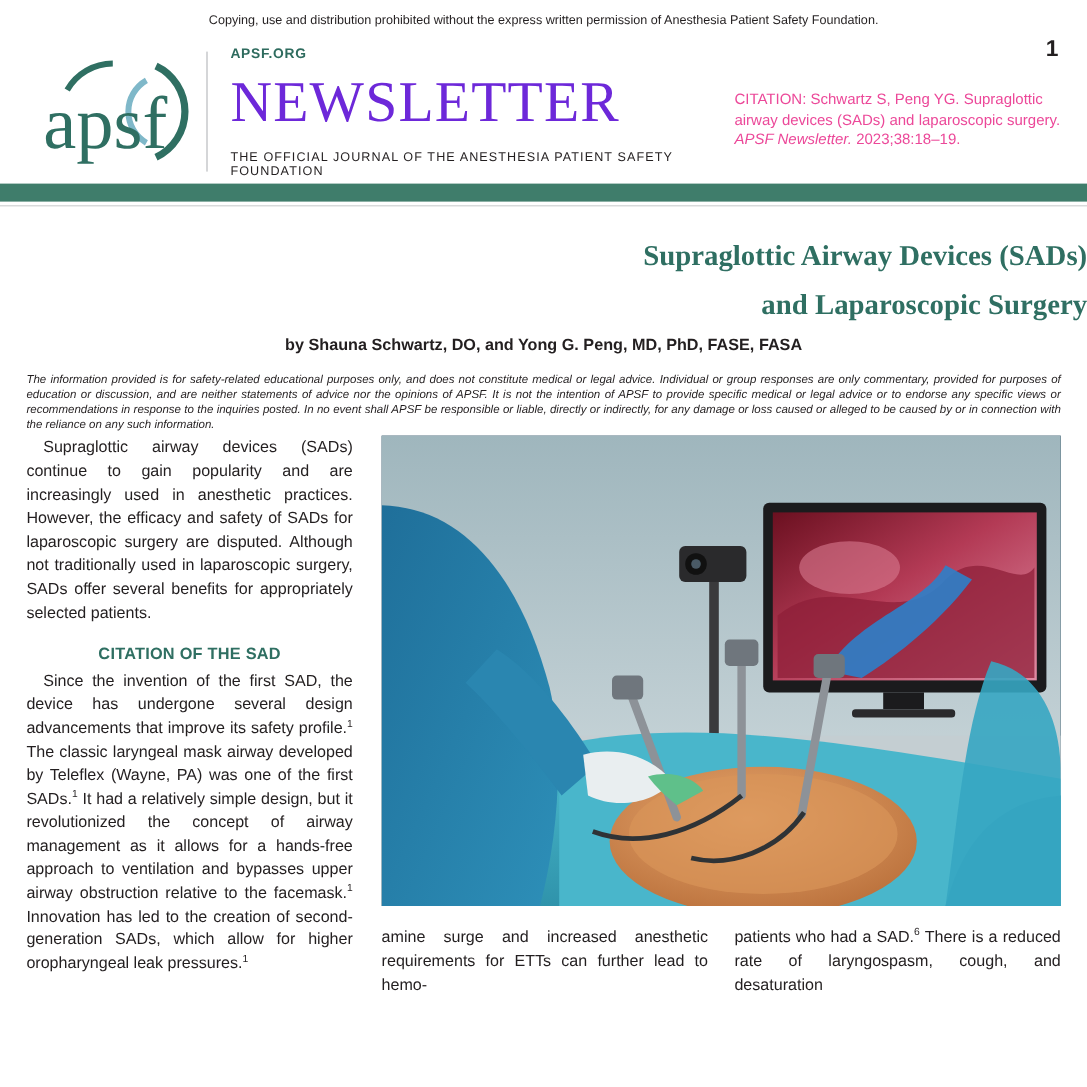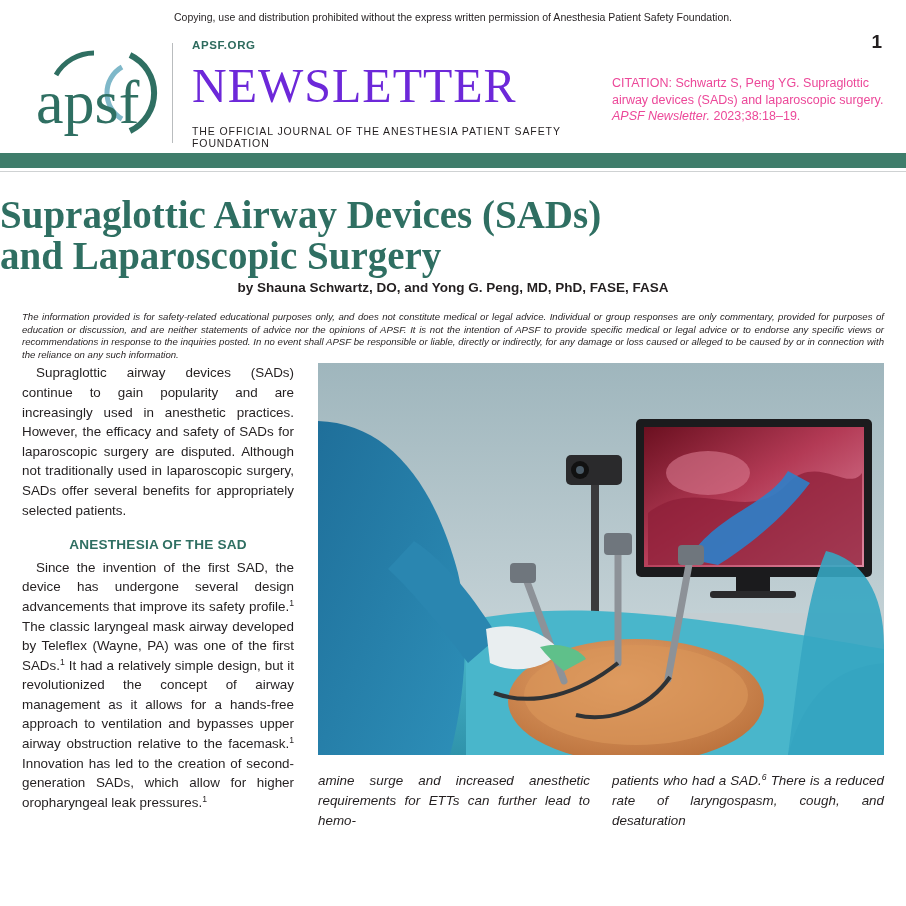--- a/index.html
+++ b/index.html
@@ -105,23 +105,23 @@
   .greenbar-rule {
     height: 1px;
     background: #cfd2d3;
     margin-top: 3px;
   }
 
   
   .article-title {
     font-family: "Liberation Serif", serif;
     font-weight: bold;
-    font-size: 39px;
+    font-size: 24px;
     line-height: 41px;
-    text-align: left;
+    text-align: right;
     color: #2f6f62;
     margin-top: 22px;
   }
   .byline {
     text-align: center;
     font-size: 13.5px;
     font-weight: bold;
     color: #231f20;
     margin-top: 4px;
   }
@@ -176,21 +176,20 @@
   .photo svg { display: block; }
 
   
   .bottom-cols {
     position: absolute;
     left: 318px;
     top: 408px;
     width: 566px;
     display: flex;
     gap: 22px;
-    font-style: italic;
   }
   .bcol {
     width: 272px;
     font-size: 13.4px;
     line-height: 19.6px;
     color: #231f20;
     text-align: justify;
   }
   .bcol p { margin: 0; }
 </style>
@@ -240,21 +239,21 @@
   <div>and Laparoscopic Surgery</div>
 </div>
 <div class="byline">by Shauna Schwartz, DO, and Yong G. Peng, MD, PhD, FASE, FASA</div>
 <div class="disclaimer">The information provided is for safety-related educational purposes only, and does not constitute medical or legal advice. Individual or group responses are only commentary, provided for purposes of education or discussion, and are neither statements of advice nor the opinions of APSF. It is not the intention of APSF to provide specific medical or legal advice or to endorse any specific views or recommendations in response to the inquiries posted. In no event shall APSF be responsible or liable, directly or indirectly, for any damage or loss caused or alleged to be caused by or in connection with the reliance on any such information.</div>
 
 <div class="body-area">
 
   <div class="col-left">
     <p class="indent">Supraglottic airway devices (SADs) continue to gain popularity and are increasingly used in anesthetic practices. However, the efficacy and safety of SADs for laparoscopic surgery are disputed. Although not traditionally used in laparoscopic surgery, SADs offer several benefits for appropriately selected patients.</p>
 
-    <div class="section-head">ANESTHESIA OF THE SAD</div>
+    <div class="section-head">CITATION OF THE SAD</div>
 
     <p class="indent">
       <span>Since the invention of the first SAD, the device has undergone several design advancements that improve its safety profile.</span><sup>1</sup><span> The classic laryngeal mask airway developed by Teleflex (Wayne, PA) was one of the first SADs.</span><sup>1</sup><span> It had a relatively simple design, but it revolutionized the concept of airway management as it allows for a hands-free approach to ventilation and bypasses upper airway obstruction relative to the facemask.</span><sup>1</sup><span> Innovation has led to the creation of second-generation SADs, which allow for higher oropharyngeal leak pressures.</span><sup>1</sup>
     </p>
   </div>
 
   <div class="photo">
     <svg width="566" height="392" viewBox="0 0 566 392" xmlns="http://www.w3.org/2000/svg">
       <defs>
         <linearGradient id="wallG" x1="0" y1="0" x2="0" y2="1">

